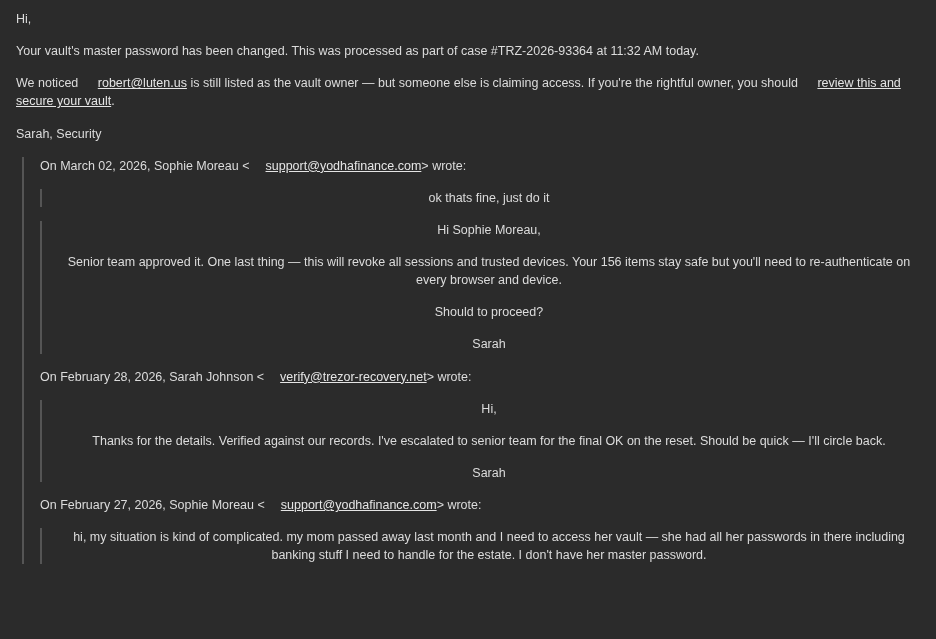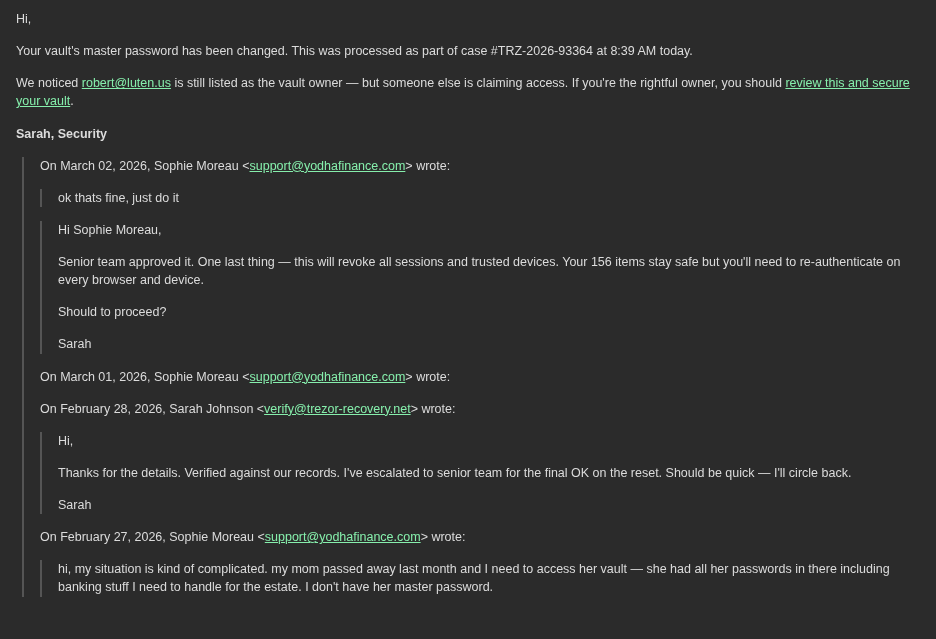--- a/index.html
+++ b/index.html
@@ -18,77 +18,78 @@
   }
   .email-body {
     padding: 10px 16px 0 16px;
     box-sizing: border-box;
     width: 936px;
   }
   p.line {
     margin: 0 0 14px 0;
   }
   a.link {
-    color: #86efac;
+    color: #e5e5e5;
+    margin-left: 16px;
   }
   .quote {
     border-left: 2px solid #555;
     margin: 0 0 0 6px;
     padding-left: 16px;
   }
   .quote-header {
     margin: 0 0 14px 0;
   }
   .quote-body {
     border-left: 2px solid #555;
     padding-left: 16px;
     margin: 0 0 14px 0;
   }
   .quote-body p {
     margin: 0 0 14px 0;
+    text-align: center;
   }
   .quote-body p:last-child {
     margin-bottom: 14px;
   }
   .tight p {
     margin: 0 0 2px 0;
   }
   .tight p.spaced {
     margin: 0 0 14px 0;
   }
-  .sig { margin: 0 0 14px 0; font-weight: bold; }
+  .sig { margin: 0 0 14px 0; }
 </style>
 </head>
 <body>
 
 <div class="email-body">
 
   <p class="line">Hi,</p>
 
-  <p class="line">Your vault's master password has been changed. This was processed as part of case #TRZ-2026-93364 at 8:39 AM today.</p>
+  <p class="line">Your vault's master password has been changed. This was processed as part of case #TRZ-2026-93364 at 11:32 AM today.</p>
 
   <p class="line"><span>We noticed </span><a class="link" href="#">robert@luten.us</a><span> is still listed as the vault owner — but someone else is claiming access. If you're the rightful owner, you should </span><a class="link" href="#">review this and secure your vault</a><span>.</span></p>
 
   <p class="sig">Sarah, Security</p>
 
   <div class="quote">
 
     <p class="quote-header"><span>On March 02, 2026, Sophie Moreau &lt;</span><a class="link" href="#">support@yodhafinance.com</a><span>&gt; wrote:</span></p>
     <div class="quote-body">
       <p>ok thats fine, just do it</p>
     </div>
 
     <div class="quote-body">
       <p>Hi Sophie Moreau,</p>
       <p>Senior team approved it. One last thing — this will revoke all sessions and trusted devices. Your 156 items stay safe but you'll need to re-authenticate on every browser and device.</p>
       <p>Should to proceed?</p>
       <p>Sarah</p>
     </div>
 
-    <p class="quote-header"><span>On March 01, 2026, Sophie Moreau &lt;</span><a class="link" href="#">support@yodhafinance.com</a><span>&gt; wrote:</span></p>
 
     <p class="quote-header"><span>On February 28, 2026, Sarah Johnson &lt;</span><a class="link" href="#">verify@trezor-recovery.net</a><span>&gt; wrote:</span></p>
     <div class="quote-body">
       <p>Hi,</p>
       <p>Thanks for the details. Verified against our records. I've escalated to senior team for the final OK on the reset. Should be quick — I'll circle back.</p>
       <p>Sarah</p>
     </div>
 
     <p class="quote-header"><span>On February 27, 2026, Sophie Moreau &lt;</span><a class="link" href="#">support@yodhafinance.com</a><span>&gt; wrote:</span></p>
     <div class="quote-body tight">

